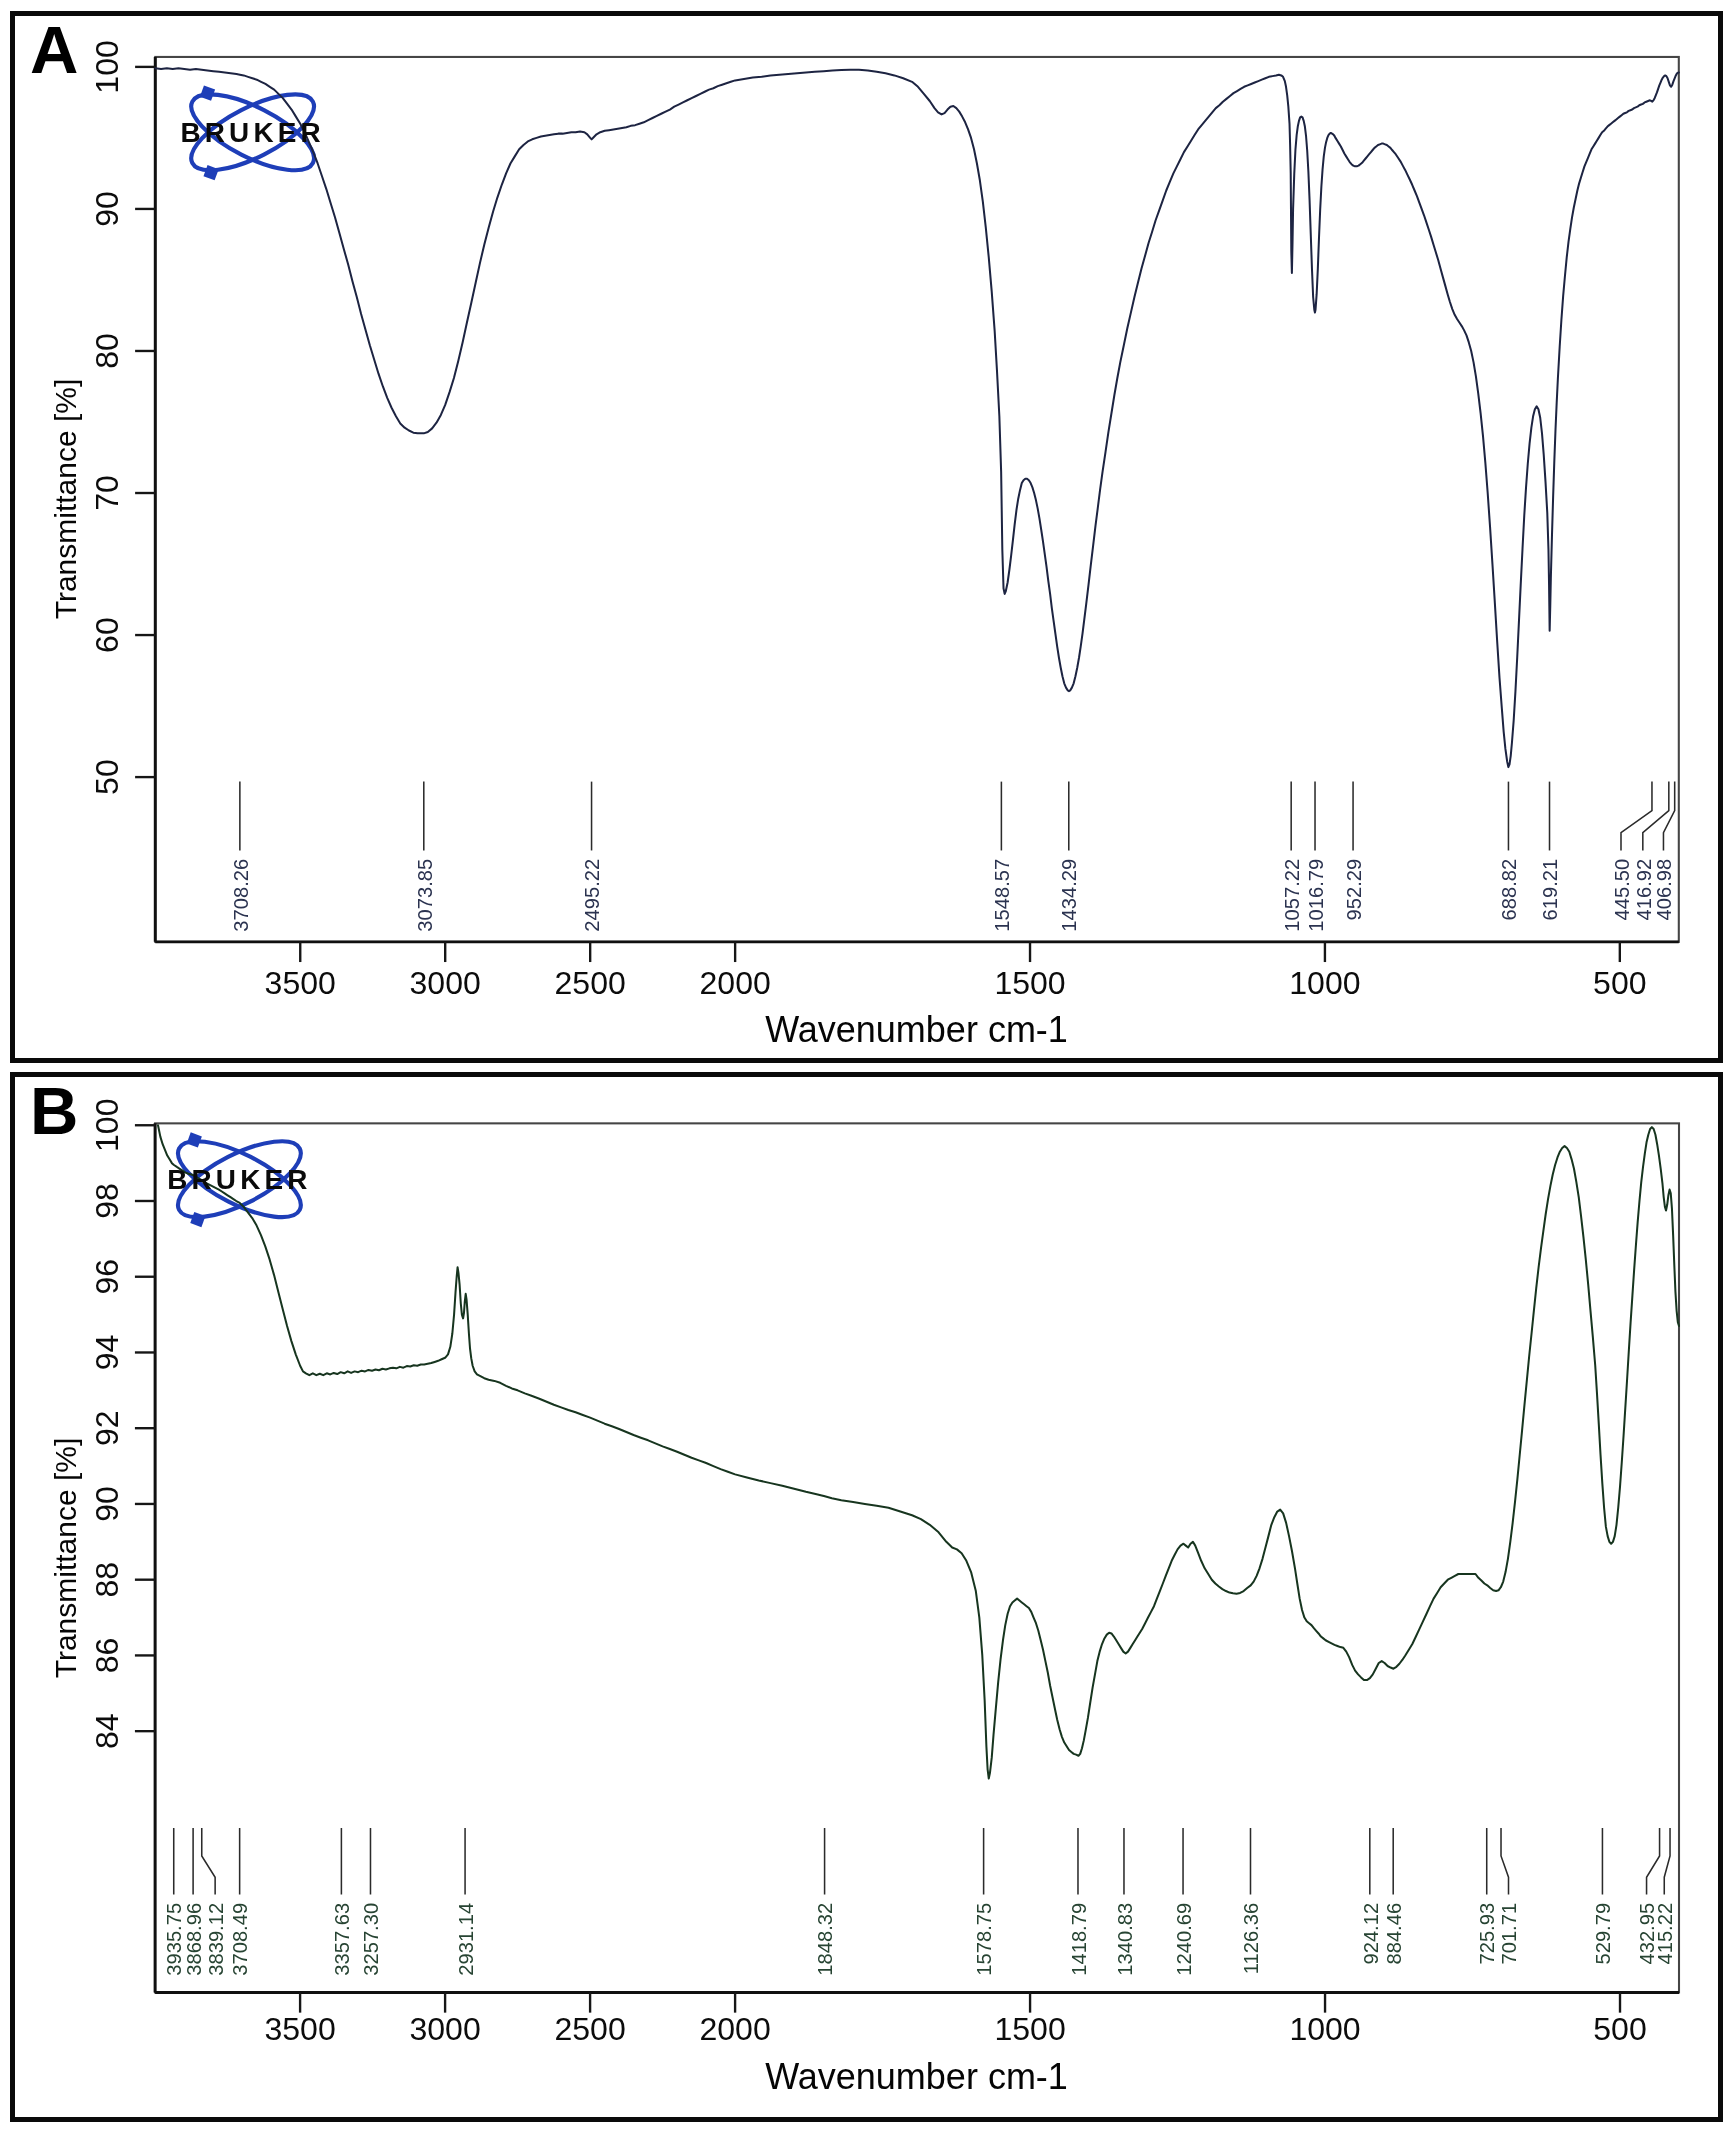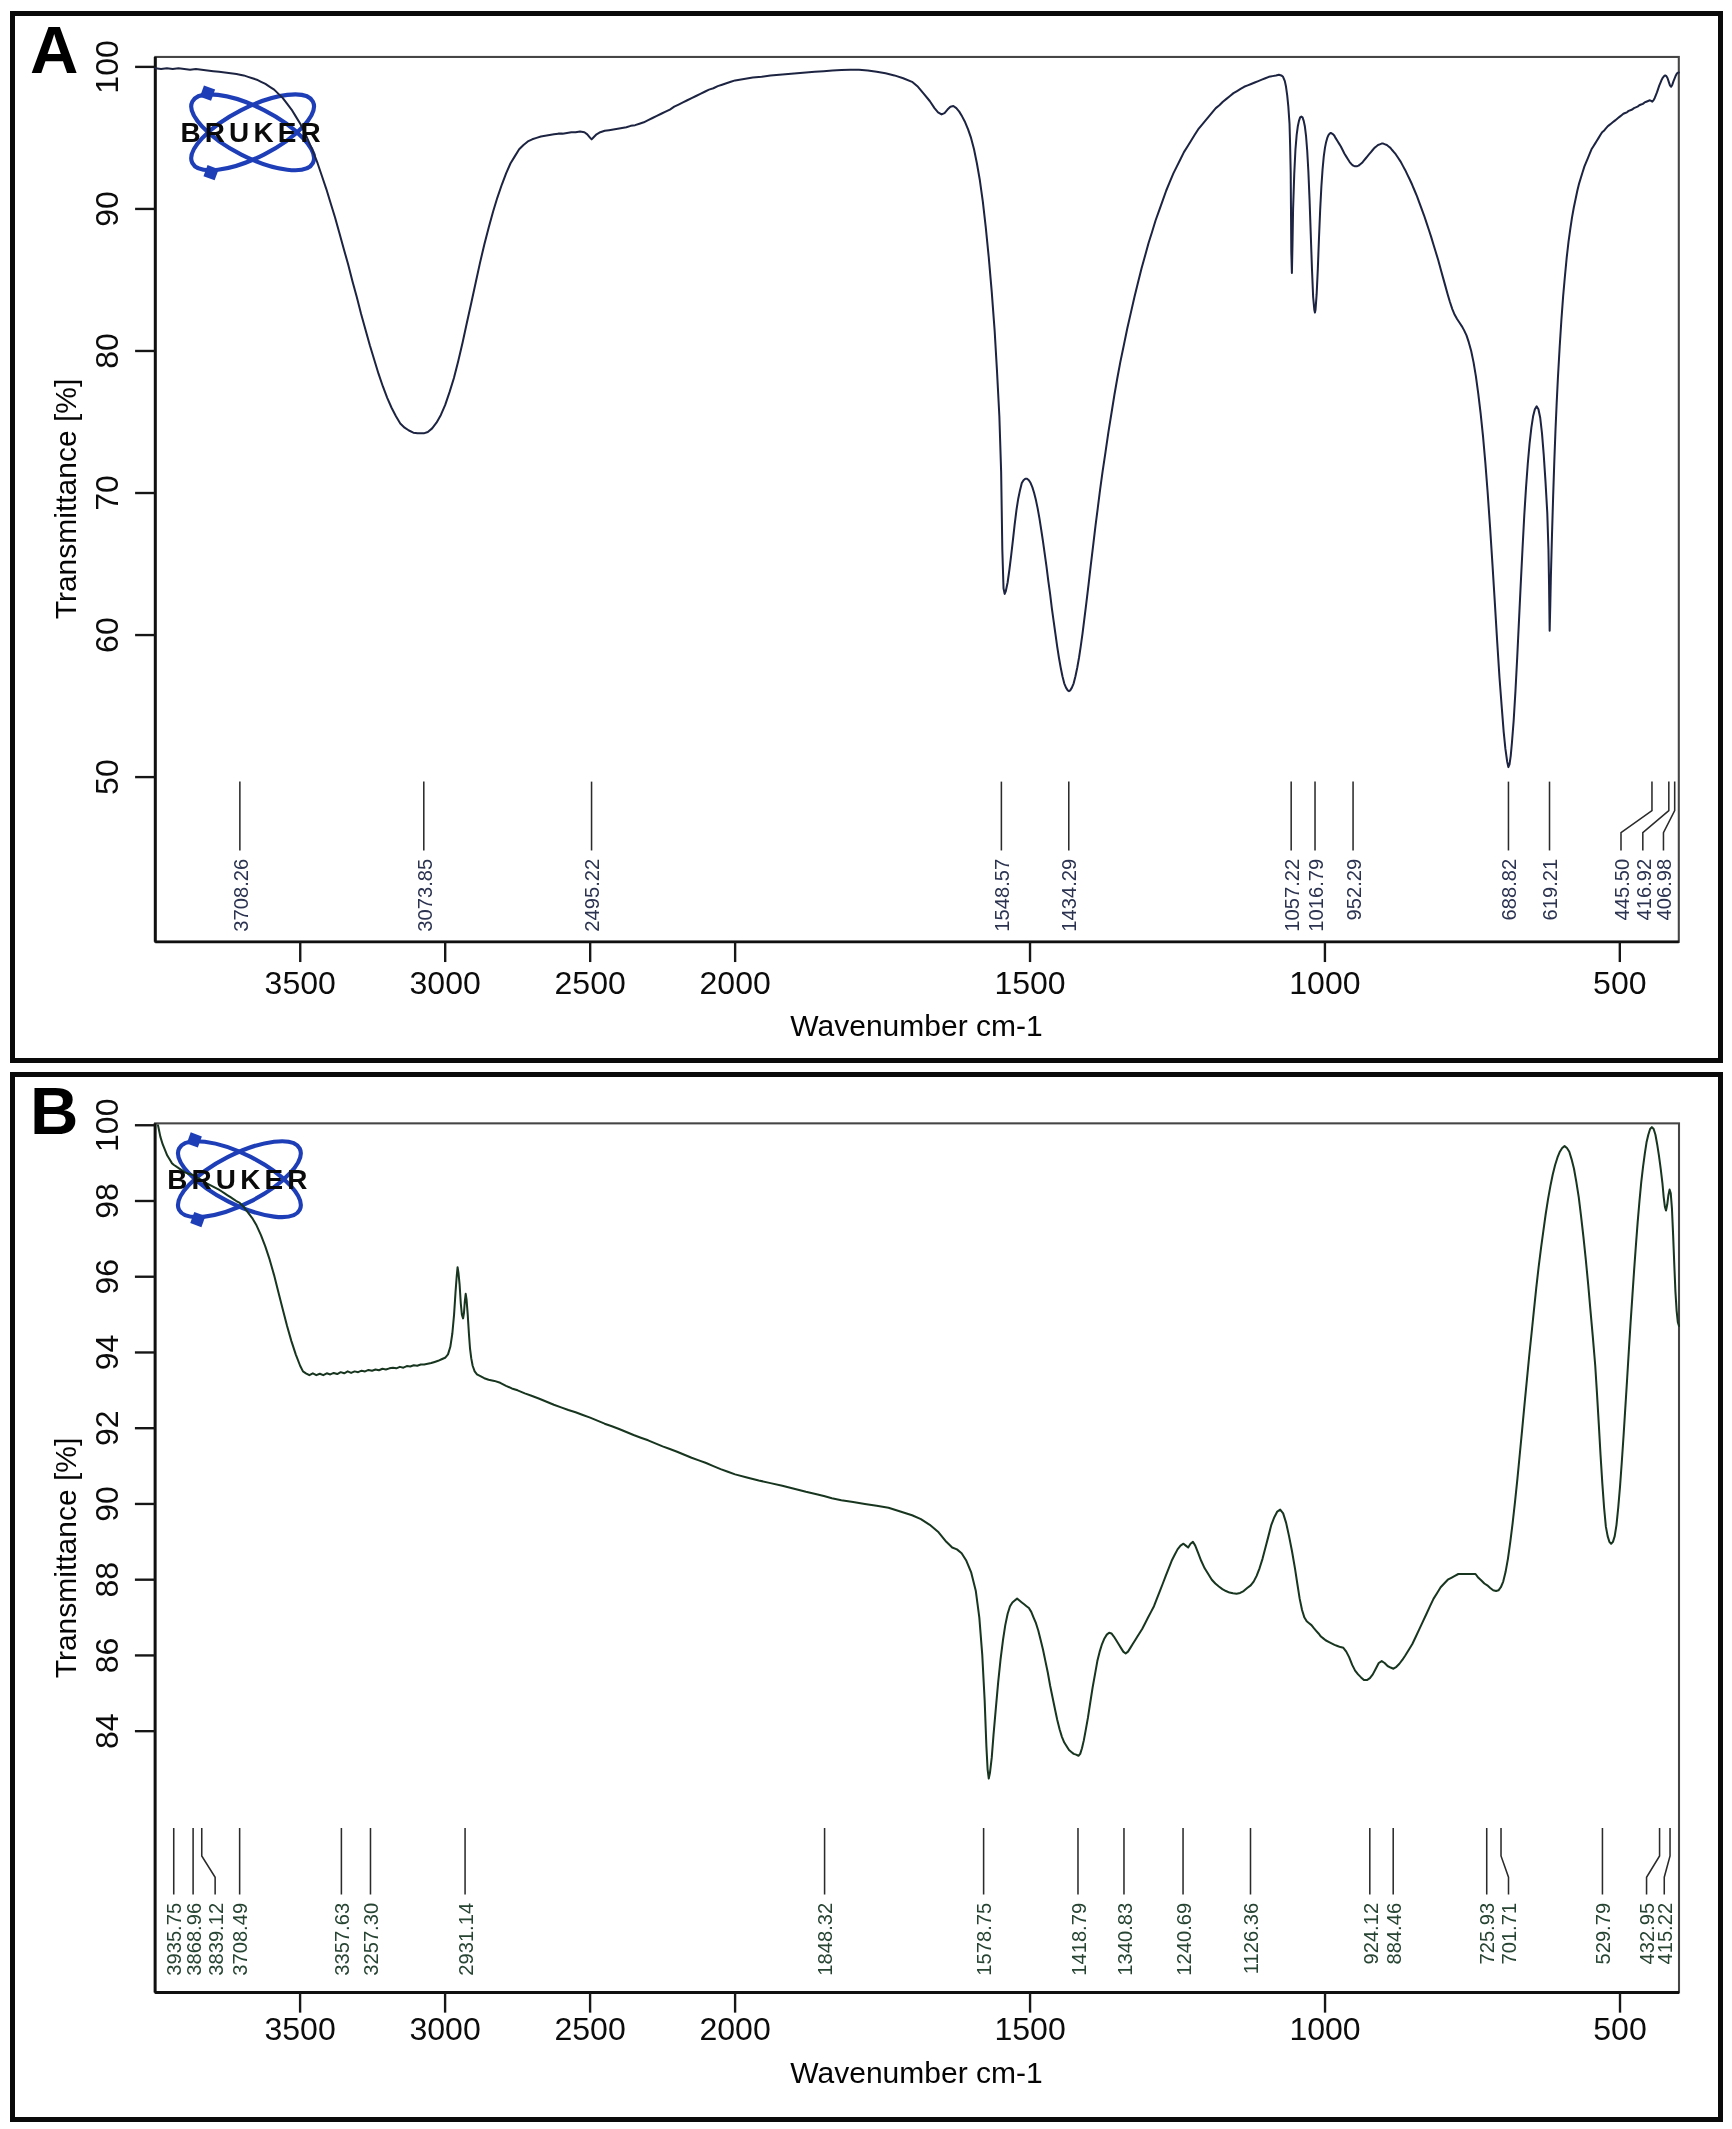--- a/index.html
+++ b/index.html
@@ -6,21 +6,21 @@
   body{width:1732px;height:2129px;font-family:"Liberation Sans",sans-serif;}
   .page{position:relative;width:1732px;height:2129px;background:#fff;overflow:hidden;}
   .panel{position:absolute;left:9.5px;width:1713px;border:5.3px solid #0a0a0a;background:#fff;box-sizing:border-box;}
   .panel-a{top:10.7px;height:1052px;}
   .panel-b{top:1072px;height:1050px;}
   .panel svg{position:absolute;left:0;top:0;}
   .panel-letter{position:absolute;left:15.4px;top:0px;font-size:67px;font-weight:800;color:#000;line-height:1;}
   .y-title{position:absolute;font-size:30px;color:#050505;white-space:nowrap;transform:translate(-50%,-50%) rotate(-90deg);}
   .panel-a .y-title{left:51px;top:483px;}
   .panel-b .y-title{left:51px;top:481px;}
-  .x-title{position:absolute;left:140px;width:1524px;text-align:center;font-size:30px;color:#050505;}
+  .x-title{position:absolute;left:140px;width:1524px;text-align:center;font-size:36px;color:#050505;}
   .panel-a .x-title{top:993px;}
   .panel-b .x-title{top:979px;}
 </style>
 </head>
 <body>
 
 <div class="page">
 
   <section class="panel panel-a">
     <svg id="plot0" viewBox="0 0 2867 1754" width="1702" height="1041">

